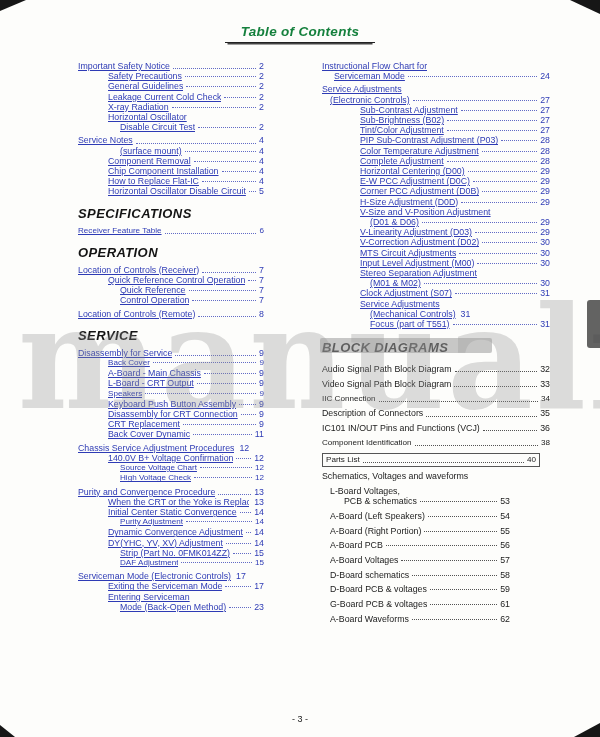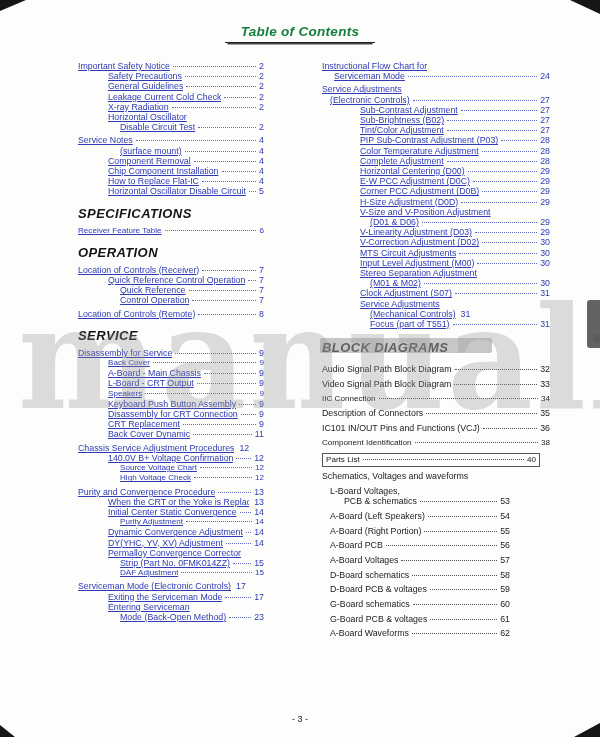--- a/index.html
+++ b/index.html
@@ -24,21 +24,21 @@
   }
   
   .col{position:absolute;top:58px;}
   #col-left{left:78px;width:186px;}
   #col-right{left:322px;width:228px;}
   .row{
     display:flex;align-items:baseline;
     font-size:8.8px;line-height:10.2px;
     white-space:nowrap;
   }
-  .row.top{margin-top:3px;}
+  .row.top{margin-top:3px;align-items:flex-end;}
   .row.sp{margin-top:4.5px;}
   .row.sm{font-size:8.1px;}
   .row.nw{width:188px;}
   .row.bx{width:210px;border:1px solid #555;padding:1px 3px;}
   .lnk{color:var(--link-color,#2e3bb5);}
   .lnk .lbl{text-decoration:underline;}
   .blk{color:var(--text-color,#1b1b1b);}
   .ind{display:inline-block;flex:0 0 auto;}
   .lbl{flex:0 1 auto;overflow:hidden;}
   .dots{
@@ -314,24 +314,20 @@
         <span class="dots"></span>
         <span class="pg">14</span>
       </div>
       <div class="row lnk">
         <span class="ind" style="width: 30px;"></span>
         <span class="lbl">DY(YHC, YV, XV) Adjustment</span>
         <span class="dots"></span>
         <span class="pg">14</span>
       </div>
       <div class="row lnk">
-        <span class="ind" style="width: 30px;"></span>
-        <span class="lbl">Permalloy Convergence Corrector</span>
-      </div>
-      <div class="row lnk">
         <span class="ind" style="width: 42px;"></span>
         <span class="lbl">Strip (Part No. 0FMK014ZZ)</span>
         <span class="dots"></span>
         <span class="pg">15</span>
       </div>
       <div class="row lnk sm">
         <span class="ind" style="width: 42px;"></span>
         <span class="lbl">DAF Adjustment</span>
         <span class="dots"></span>
         <span class="pg">15</span>
@@ -589,26 +585,20 @@
         <span class="ind" style="width: 8px;"></span>
         <span class="lbl">D-Board schematics</span>
         <span class="dots"></span>
         <span class="pg">58</span>
       </div>
       <div class="row blk sp nw">
         <span class="ind" style="width: 8px;"></span>
         <span class="lbl">D-Board PCB &amp; voltages</span>
         <span class="dots"></span>
         <span class="pg">59</span>
-      </div>
-      <div class="row blk sp nw">
-        <span class="ind" style="width: 8px;"></span>
-        <span class="lbl">G-Board schematics</span>
-        <span class="dots"></span>
-        <span class="pg">60</span>
       </div>
       <div class="row blk sp nw">
         <span class="ind" style="width: 8px;"></span>
         <span class="lbl">G-Board PCB &amp; voltages</span>
         <span class="dots"></span>
         <span class="pg">61</span>
       </div>
       <div class="row blk sp nw">
         <span class="ind" style="width: 8px;"></span>
         <span class="lbl">A-Board Waveforms</span>

